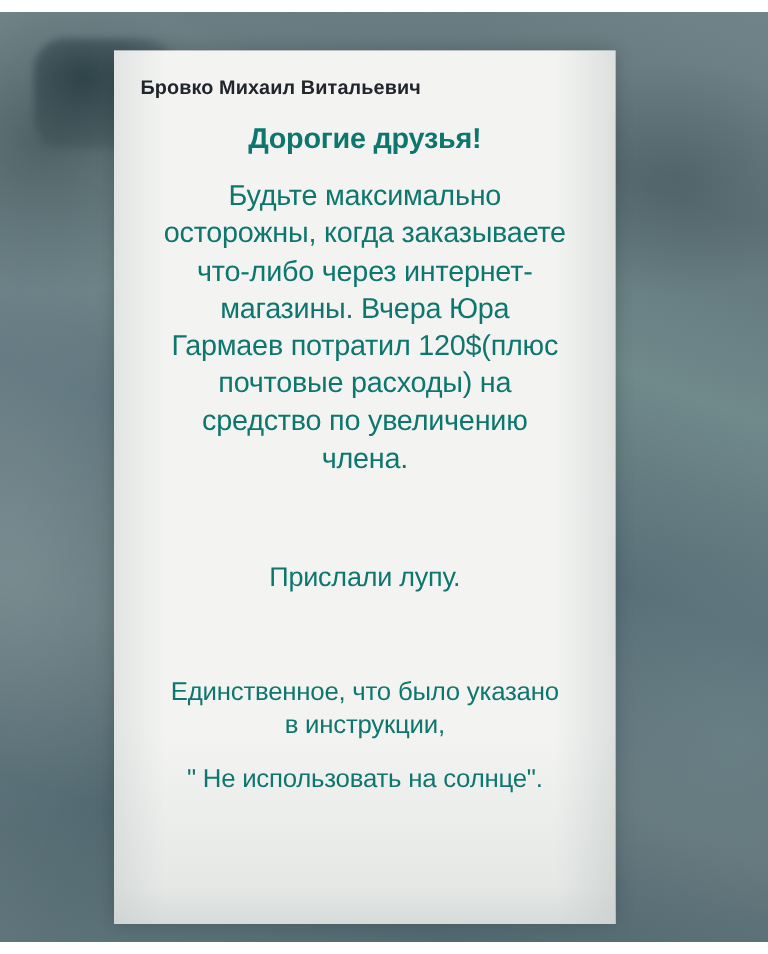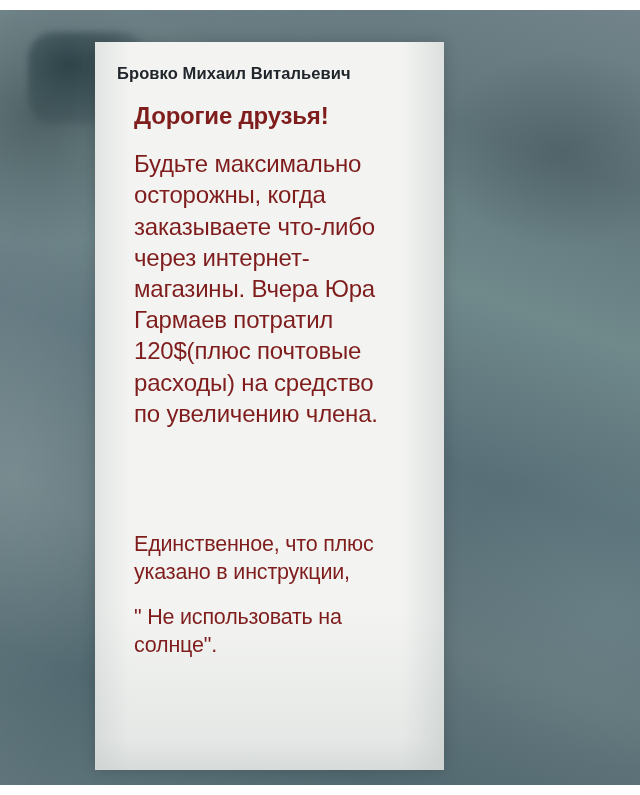--- a/index.html
+++ b/index.html
@@ -63,21 +63,21 @@
     border-radius: 26px;
     background: radial-gradient(ellipse at 35% 35%, rgba(30,52,58,0.75), rgba(30,52,58,0.15) 75%);
     filter: blur(3px);
   }
 
   
   #message-card {
     position: absolute;
     left: 95px;
     top: 32px;
-    width: 349px;
+    width: 418px;
     height: 728px;
     background: #f3f4f2;
     box-shadow: 0 0 14px rgba(0,0,0,0.18);
   }
   
   #message-card::after {
     content: "";
     position: absolute;
     inset: 0;
     pointer-events: none;
@@ -101,23 +101,24 @@
     letter-spacing: 0.1px;
     margin: 0 0 9px 0;
     white-space: nowrap;
   }
 
   
   .msg-para {
     font-family: "Liberation Sans", sans-serif;
     font-size: 24px;
     line-height: 1.30;
-    color: #7f1d1d;
+    color: #0f766e;
     margin: 17px;
     letter-spacing: -0.2px;
+    text-align: center;
   }
   .msg-para.bold-lead {
     font-weight: bold;
   }
   .para-gap {
     height: 34px;
   }
   .msg-para.small {
     font-size: 22.5px;
   }
@@ -160,24 +161,25 @@
       <div class="card-inner">
 
         <div id="sender-name">Бровко Михаил Витальевич</div>
 
         <p class="msg-para bold-lead">Дорогие друзья!</p>
 
         <p class="msg-para">Будьте максимально осторожны, когда заказываете что-либо через интернет-магазины. Вчера Юра Гармаев потратил 120$(плюс почтовые расходы) на средство по увеличению члена.</p>
 
         <div class="para-gap"></div>
 
+        <p class="msg-para small">Прислали лупу.</p>
 
         <div class="para-gap"></div>
 
-        <p class="msg-para smaller">Единственное, что плюс указано в инструкции,</p>
+        <p class="msg-para smaller">Единственное, что было указано в инструкции,</p>
 
         <p class="msg-para smaller">" Не использовать на солнце".</p>
 
       </div>
       <div class="card-bottom-fade"></div>
     </div>
 
   </div>
 </div>
 

